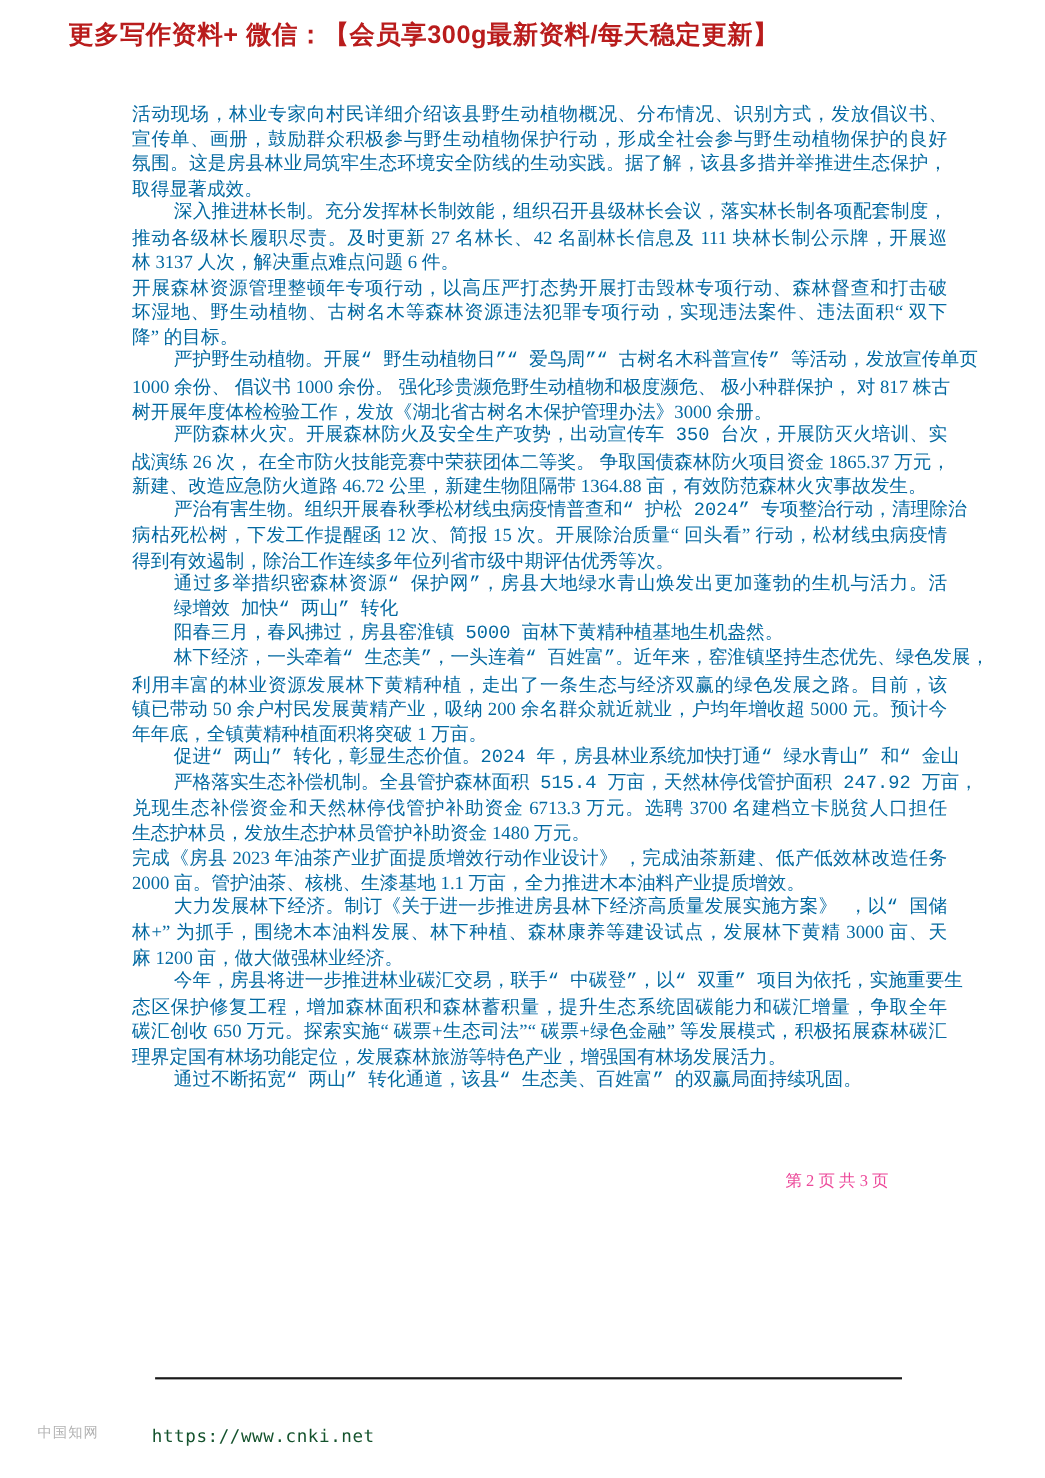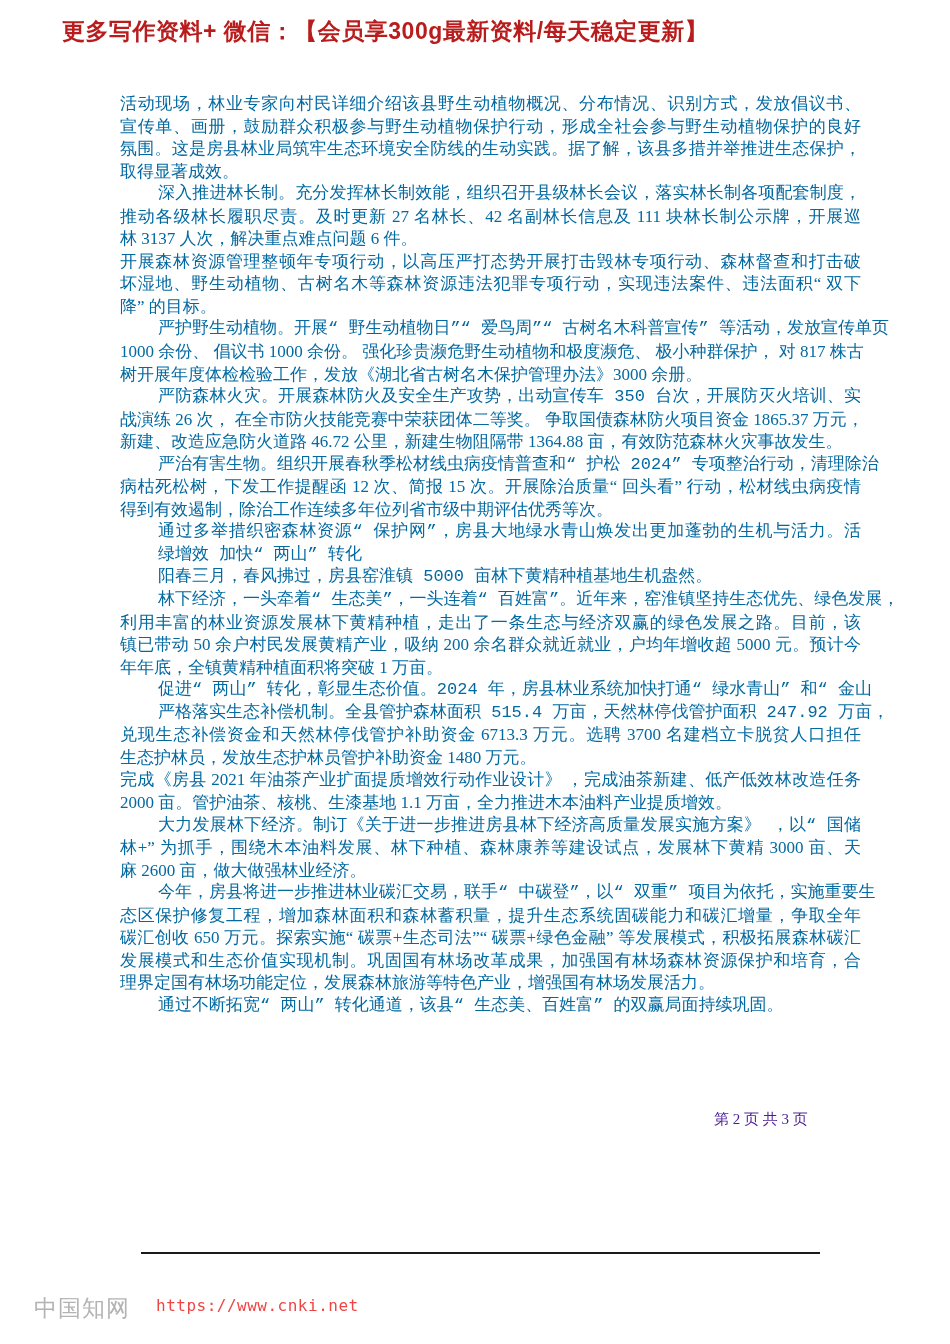--- a/index.html
+++ b/index.html
@@ -33,45 +33,45 @@
     white-space: nowrap;
   }
   .line.indent { padding-left: 38px; font-family: Liberation Mono, monospace; }
   .line.j {
     text-align: justify;
     text-align-last: justify;
     text-justify: inter-character;
   }
   .page-number {
     position: absolute;
-    left: 714px; top: 1110px;
+    left: 714px; top: 1064px;
     font-size: 15px;
-    color: #4c1d95;
+    color: #ec4899;
     white-space: nowrap;
   }
   .footer-divider {
     position: absolute;
     left: 141px; top: 1252px;
     width: 679px; height: 2px;
     background: #1a1a1a;
   }
   .watermark-brand {
     position: absolute;
     left: 34px; top: 1293px;
-    font-size: 23px;
+    font-size: 13px;
     color: #b3b3b3;
     letter-spacing: 1px;
     white-space: nowrap;
   }
   .watermark-url {
     position: absolute;
-    left: 156px; top: 1296px;
+    left: 138px; top: 1296px;
     font-family: "DejaVu Sans Mono", "Liberation Mono", monospace;
     font-size: 16px;
-    color: #ef4444;
+    color: #14532d;
     letter-spacing: 0.5px;
     white-space: nowrap;
   }
 </style>
 </head>
 <body>
 
 <div class="promo-banner">更多写作资料+ 微信：【会员享300g最新资料/每天稳定更新】</div>
 
 <div class="doc-body" id="textBlock">
@@ -98,29 +98,28 @@
     <div class="line indent">绿增效 加快“ 两山” 转化</div>
     <div class="line indent">阳春三月，春风拂过，房县窑淮镇 5000 亩林下黄精种植基地生机盎然。</div>
     <div class="line indent j">林下经济，一头牵着“ 生态美”，一头连着“ 百姓富”。近年来，窑淮镇坚持生态优先、绿色发展，</div>
     <div class="line j">利用丰富的林业资源发展林下黄精种植，走出了一条生态与经济双赢的绿色发展之路。目前，该</div>
     <div class="line j">镇已带动 50 余户村民发展黄精产业，吸纳 200 余名群众就近就业，户均年增收超 5000 元。预计今</div>
     <div class="line">年年底，全镇黄精种植面积将突破 1 万亩。</div>
     <div class="line indent">促进“ 两山” 转化，彰显生态价值。2024 年，房县林业系统加快打通“ 绿水青山” 和“ 金山</div>
     <div class="line indent j">严格落实生态补偿机制。全县管护森林面积 515.4 万亩，天然林停伐管护面积 247.92 万亩，</div>
     <div class="line j">兑现生态补偿资金和天然林停伐管护补助资金 6713.3 万元。选聘 3700 名建档立卡脱贫人口担任</div>
     <div class="line">生态护林员，发放生态护林员管护补助资金 1480 万元。</div>
-    <div class="line j">完成《房县 2021 年油茶产业扩面提质增效行动作业设计》 ，完成油茶新建、低产低效林改造任务</div>
+    <div class="line j">完成《房县 2023 年油茶产业扩面提质增效行动作业设计》 ，完成油茶新建、低产低效林改造任务</div>
     <div class="line">2000 亩。管护油茶、核桃、生漆基地 1.1 万亩，全力推进木本油料产业提质增效。</div>
     <div class="line indent j">大力发展林下经济。制订《关于进一步推进房县林下经济高质量发展实施方案》 ，以“ 国储</div>
     <div class="line j">林+” 为抓手，围绕木本油料发展、林下种植、森林康养等建设试点，发展林下黄精 3000 亩、天</div>
-    <div class="line">麻 2600 亩，做大做强林业经济。</div>
+    <div class="line">麻 1200 亩，做大做强林业经济。</div>
     <div class="line indent j">今年，房县将进一步推进林业碳汇交易，联手“ 中碳登”，以“ 双重” 项目为依托，实施重要生</div>
     <div class="line j">态区保护修复工程，增加森林面积和森林蓄积量，提升生态系统固碳能力和碳汇增量，争取全年</div>
     <div class="line j">碳汇创收 650 万元。探索实施“ 碳票+生态司法”“ 碳票+绿色金融” 等发展模式，积极拓展森林碳汇</div>
-    <div class="line j">发展模式和生态价值实现机制。巩固国有林场改革成果，加强国有林场森林资源保护和培育，合</div>
     <div class="line">理界定国有林场功能定位，发展森林旅游等特色产业，增强国有林场发展活力。</div>
     <div class="line indent">通过不断拓宽“ 两山” 转化通道，该县“ 生态美、百姓富” 的双赢局面持续巩固。</div>
   </div>
 
 <div class="page-number">第 2 页 共 3 页</div>
 
 <div class="footer-divider"></div>
 
 <div class="watermark-brand">中国知网</div>
 

